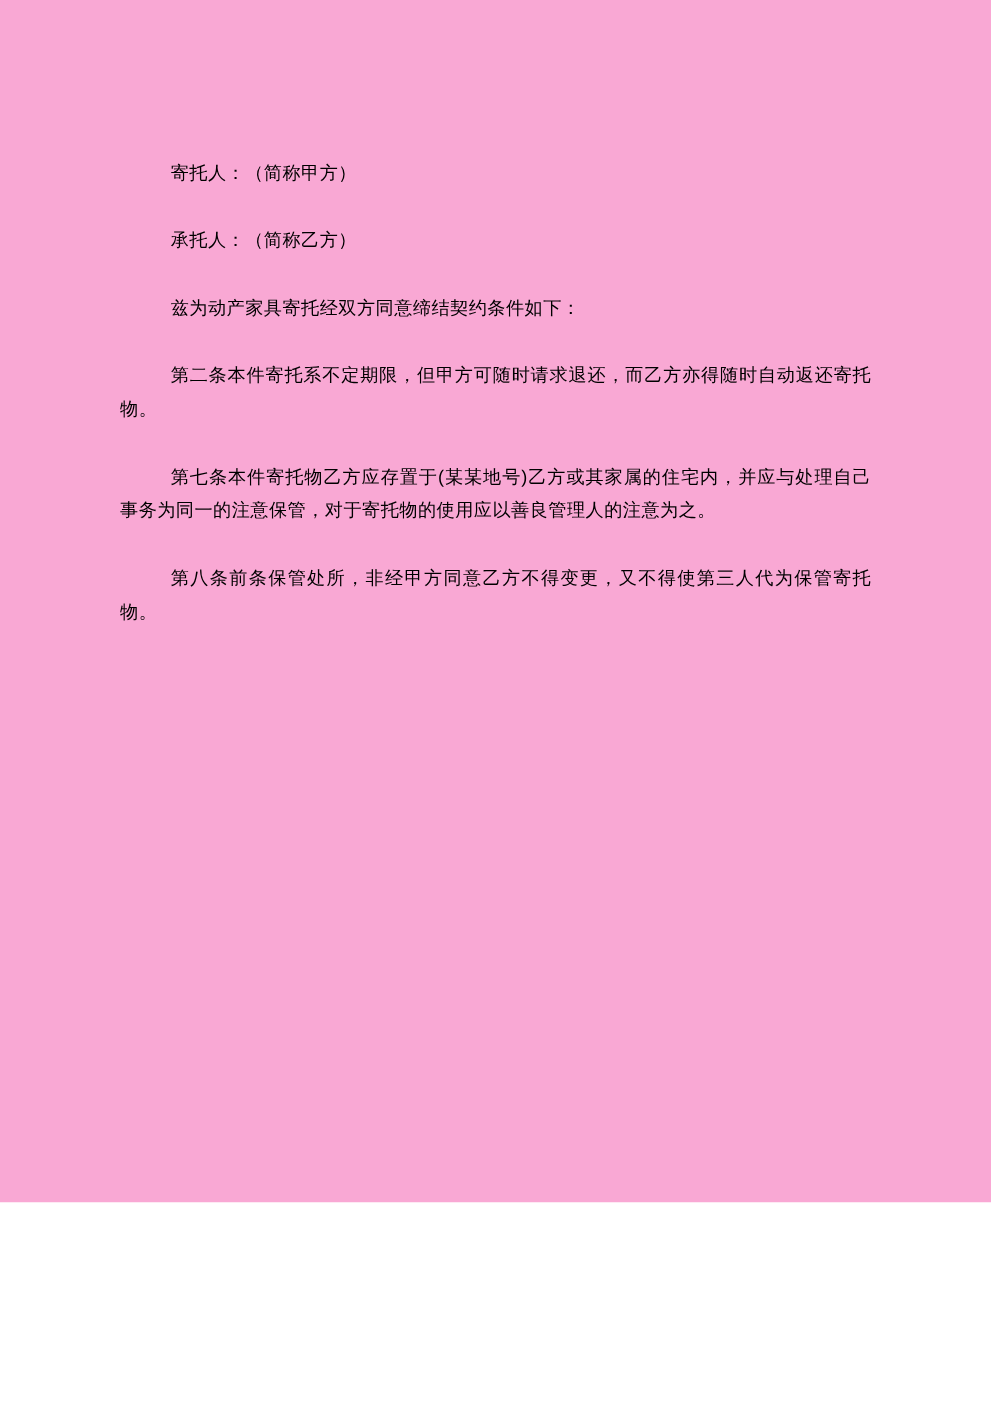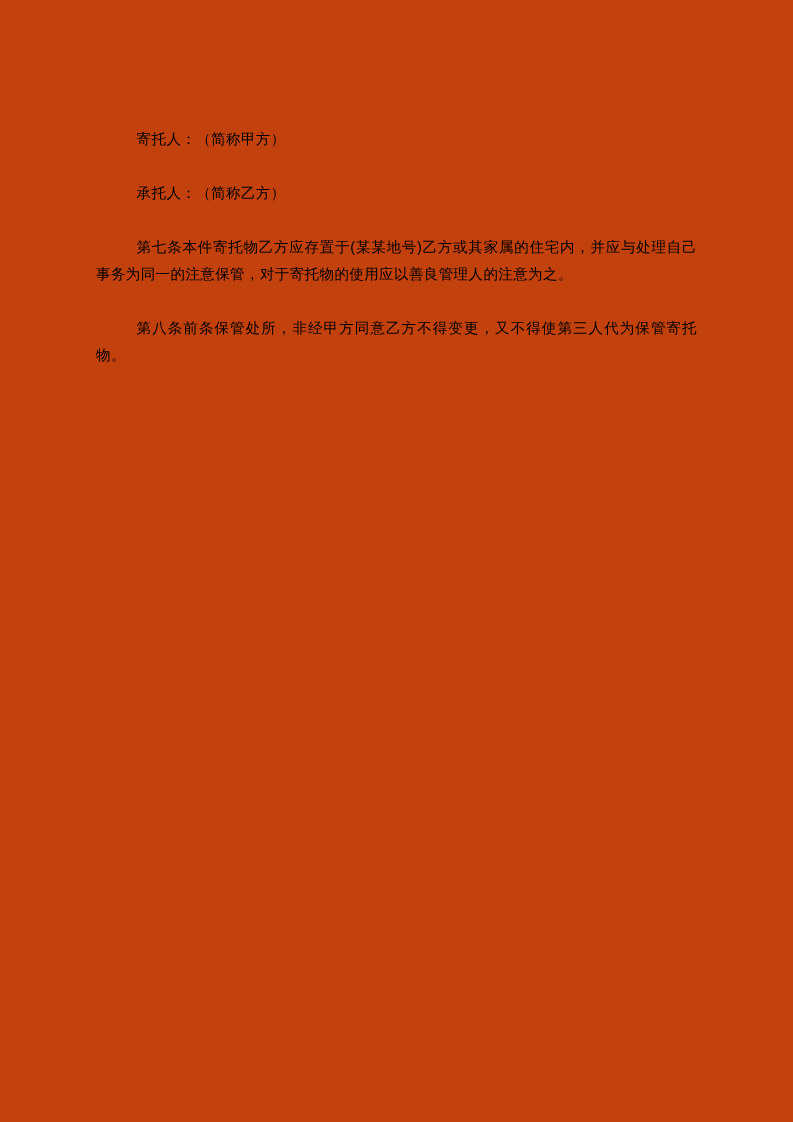--- a/index.html
+++ b/index.html
@@ -4,23 +4,23 @@
 <style>
   * { box-sizing: border-box; }
   html, body {
     margin: 0;
     padding: 0;
     background: #ffffff;
   }
   .page {
     position: relative;
     width: 793px;
-    height: 1122px;
+    height: 962px;
     margin: 0 auto;
-    background: #c2410c;
+    background: #f9a8d4;
     overflow: hidden;
     font-family: "Liberation Sans", "DejaVu Sans", sans-serif;
     padding-left: 29px;
   }
   .content {
     position: absolute;
     top: 126px;
     left: 96px;
     right: 96px;
     color: #000000;
@@ -35,16 +35,18 @@
     word-break: break-all;
   }
 </style>
 </head>
 <body>
 
 <div class="page">
   <div class="content" id="paragraphs">
       <p class="para">寄托人：（简称甲方）</p>
       <p class="para">承托人：（简称乙方）</p>
+      <p class="para">兹为动产家具寄托经双方同意缔结契约条件如下：</p>
+      <p class="para">第二条本件寄托系不定期限，但甲方可随时请求退还，而乙方亦得随时自动返还寄托物。</p>
       <p class="para">第七条本件寄托物乙方应存置于(某某地号)乙方或其家属的住宅内，并应与处理自己事务为同一的注意保管，对于寄托物的使用应以善良管理人的注意为之。</p>
       <p class="para">第八条前条保管处所，非经甲方同意乙方不得变更，又不得使第三人代为保管寄托物。</p>
     </div>
 </div>
 
 </body></html>

